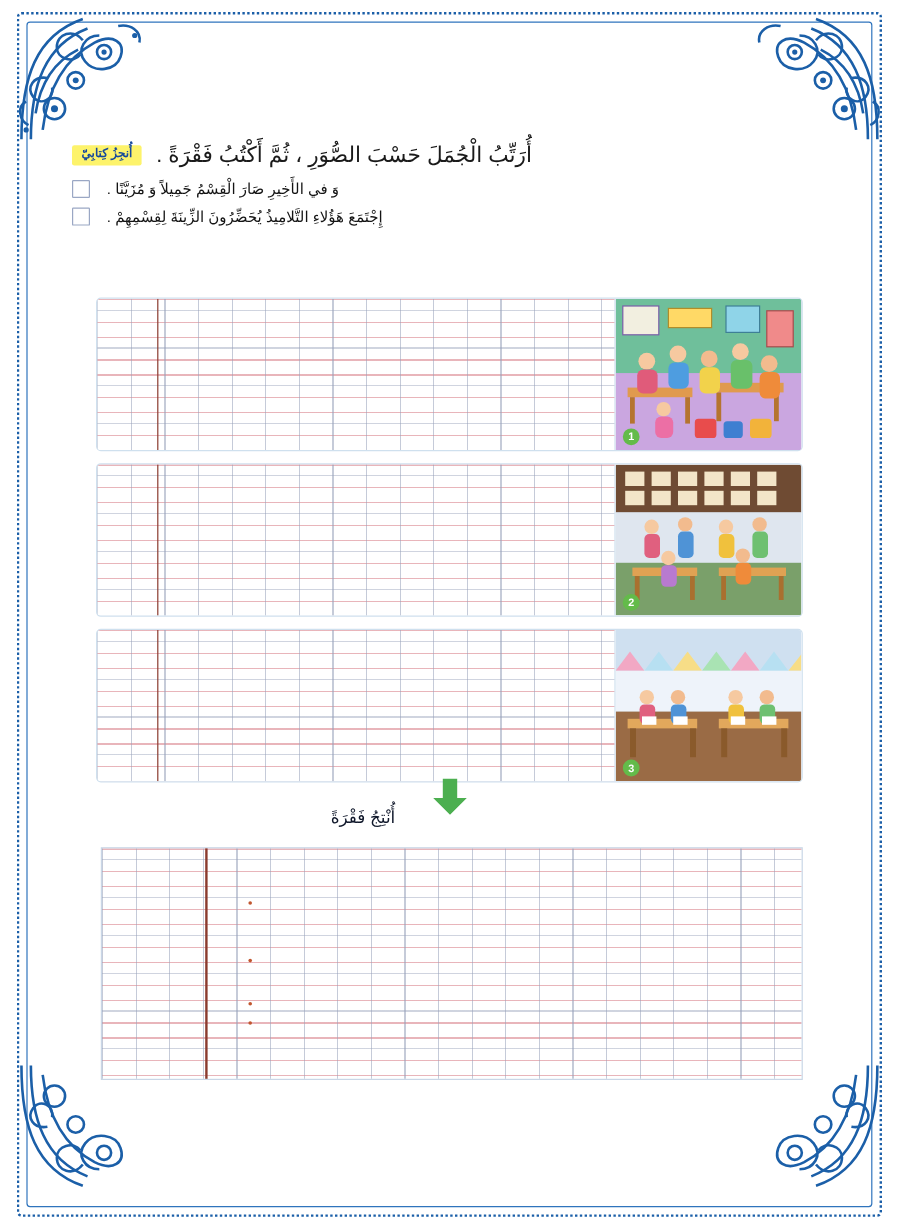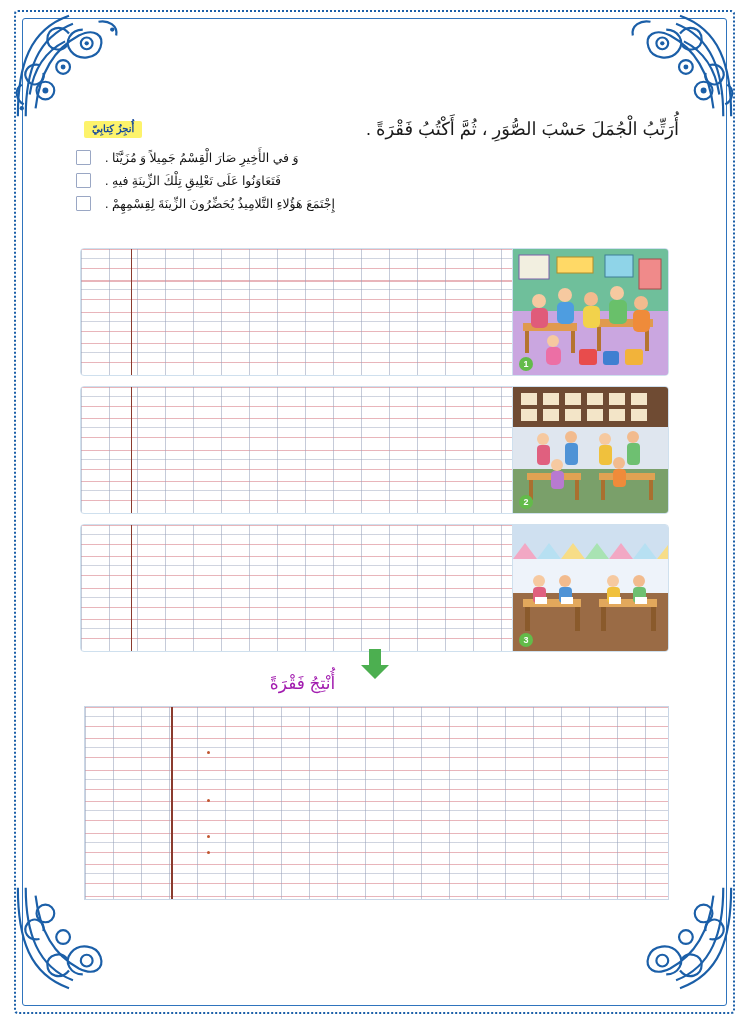--- a/index.html
+++ b/index.html
@@ -39,21 +39,21 @@
   .corner.tl{left:10px;top:6px;}
   .corner.tr{right:10px;top:6px;transform:scaleX(-1);}
   .corner.bl{left:10px;bottom:26px;transform:scaleY(-1);}
   .corner.br{right:10px;bottom:26px;transform:scale(-1,-1);}
 
   
   .instruction-row{
     position:absolute;
     top:118px;left:60px;right:70px;
     display:flex;flex-direction:row-reverse;align-items:center;
-    justify-content:space-between;gap:12px;margin-left:24px;
+    justify-content:flex-start;gap:12px;
   }
   .badge{
     background:#fdf36b;
     color:#16499c;
     font-size:10px;
     font-weight:bold;
     padding:3px 8px 4px;
     border-radius:2px;
     white-space:nowrap;
     line-height:1;
@@ -61,21 +61,21 @@
   .instruction-text{
     font-size:18px;
     color:#1a1a1a;
     direction:rtl;
     letter-spacing:1px;
     white-space:nowrap;
   }
 
   .sentence-list{
     position:absolute;
-    top:150px;left:76px;right:70px;
+    top:150px;left:60px;right:70px;
     display:flex;flex-direction:column;gap:8px;
   }
   .sentence-row{
     display:flex;flex-direction:row;align-items:center;
     justify-content:flex-end;gap:14px;
     direction:rtl;
   }
   .sentence-text{
     font-size:12.5px;color:#141414;letter-spacing:.6px;
     white-space:nowrap;
@@ -150,21 +150,21 @@
     position:absolute;
     left:50%;transform:translateX(-50%);
     width:34px;height:34px;
   }
   .arrow svg{width:100%;height:100%;display:block;}
   .final-label{
     position:absolute;
     top:673px;
     left:0;right:0;
     text-align:center;
-    font-size:17px;color:#a21caf;letter-spacing:1px;
+    font-size:14px;color:#0f172a;letter-spacing:1px;
     direction:rtl;
   }
   .final-label span{
     position:relative;left:-72px;
   }
 
   
   .big-grid{
     position:absolute;
     left:84px;right:80px;
@@ -292,24 +292,20 @@
   </div>
 
   <div class="instruction-row">
     <span class="badge">أُنجِزُ كِتابِيّ</span>
     <span class="instruction-text">أُرَتِّبُ الْجُمَلَ حَسْبَ الصُّوَرِ ، ثُمَّ   أَكْتُبُ فَقْرَةً .</span>
   </div>
 
   <div class="sentence-list">
     <div class="sentence-row">
       <span class="sentence-text">وَ في الأَخِيرِ صَارَ الْقِسْمُ جَمِيلاً وَ مُزَيَّنًا .</span>
-      <span class="checkbox"></span>
-    </div>
-    <div class="sentence-row">
-      <span class="sentence-text">فَتَعَاوَنُوا عَلَى تَعْلِيقِ تِلْكَ الزِّينَةِ فيهِ .</span>
       <span class="checkbox"></span>
     </div>
     <div class="sentence-row">
       <span class="sentence-text">إِجْتَمَعَ هَؤُلاءِ التَّلامِيذُ يُحَضِّرُونَ الزِّينَةَ لِقِسْمِهِمْ .</span>
       <span class="checkbox"></span>
     </div>
   </div>
 
   <div class="panel panel-1">
     <div class="thumb">

